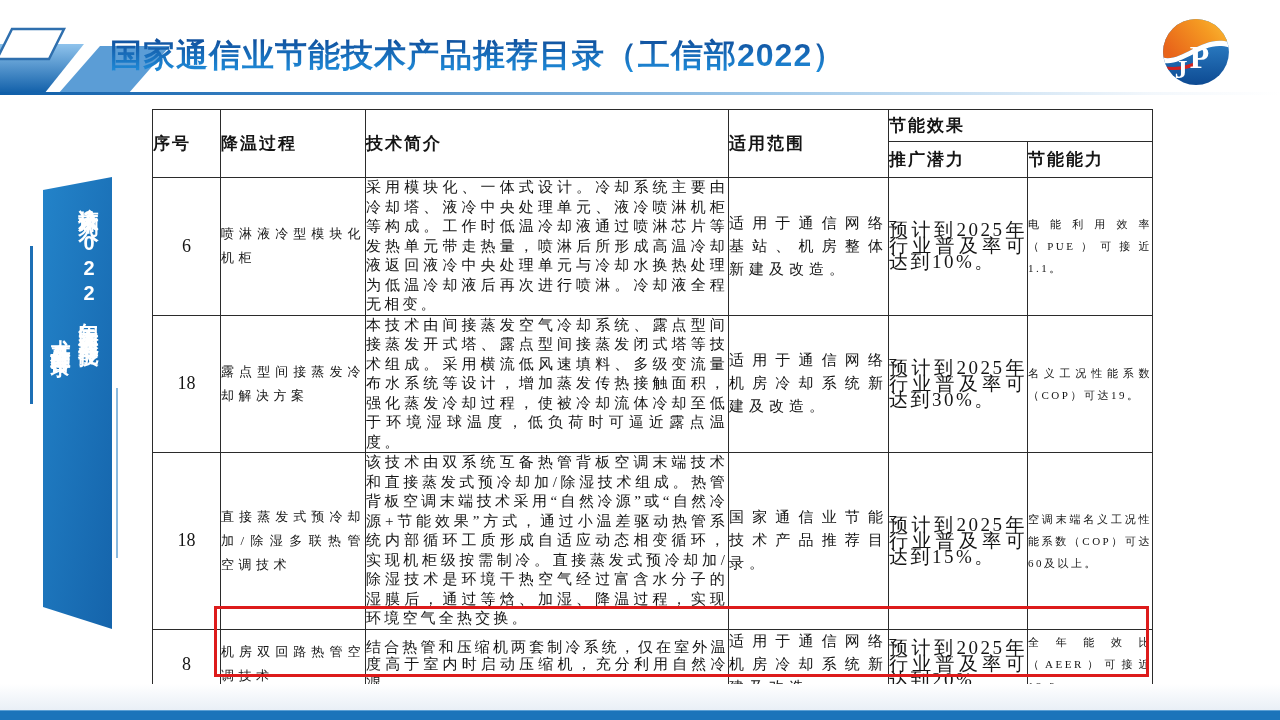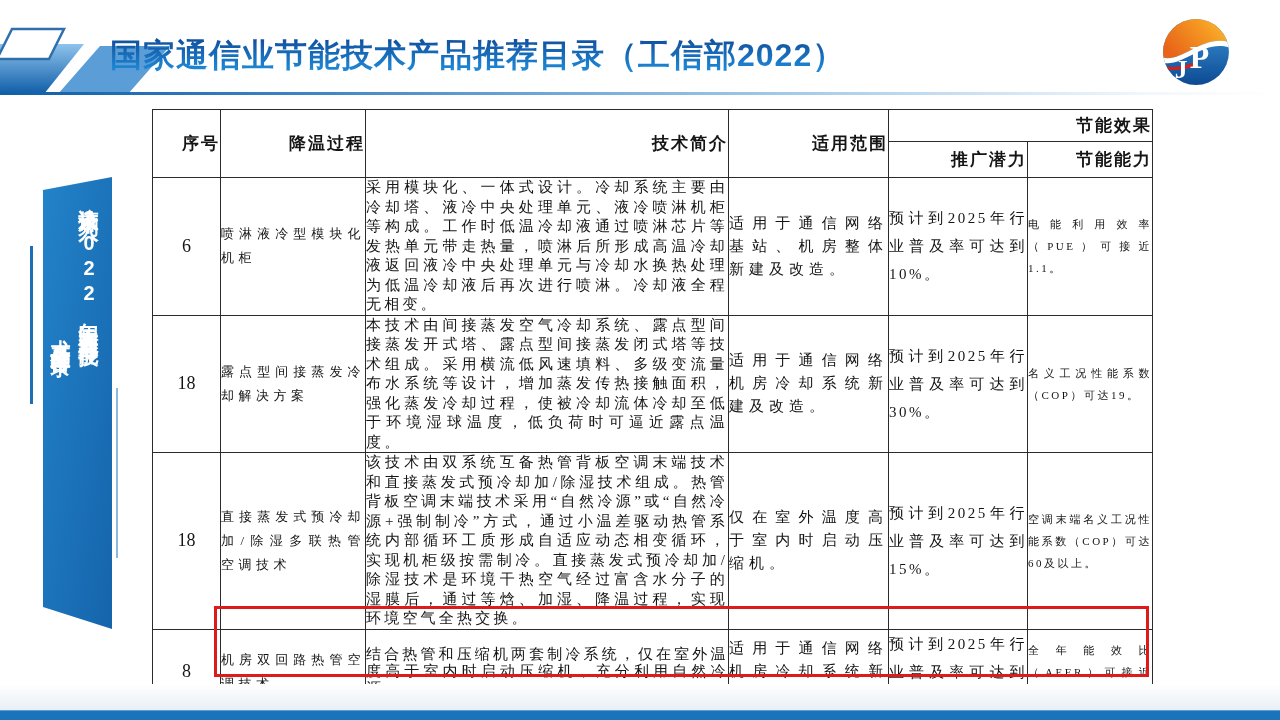--- a/index.html
+++ b/index.html
@@ -44,26 +44,26 @@
   
   .data-table {
     position:absolute; left:152px; top:109px; width:1000px;
     border-collapse:collapse; table-layout:fixed;
     font-family:"Liberation Serif","DejaVu Serif",serif; color:#151515;
     border:1px solid #2b2b2b;
   }
   .data-table th, .data-table td {
     border:1px solid #2b2b2b; vertical-align:middle; overflow:hidden; padding:0;
   }
-  .data-table th { font-size:17px; font-weight:bold; text-align:right; letter-spacing:2px;margin-left:6px; }
+  .data-table th { font-size:17px; font-weight:bold; text-align:left; letter-spacing:2px;margin-left:6px; }
   .c-no    { text-align:center; font-size:18px; }
   .c-name  { font-size:13px; letter-spacing:4.5px; padding:4px 8px; text-align:justify; text-justify:inter-character; line-height:24px; }
   .c-intro { font-size:15px; letter-spacing:3.2px; padding:3px 7px; text-align:justify; text-justify:inter-character; line-height:19.5px; }
   .c-scope { font-size:15px; letter-spacing:5px;   padding:4px 8px; text-align:justify; text-justify:inter-character; line-height:23px; }
-  .c-pot   { font-size:15px; letter-spacing:2.5px; padding:4px 8px; text-align:justify; text-justify:inter-character; line-height:28px;font-family:Liberation Serif, serif; }
+  .c-pot   { font-size:19px; letter-spacing:2.5px; padding:4px 8px; text-align:justify; text-justify:inter-character; line-height:16px;font-family:Liberation Serif, serif; }
   .c-cap   { font-size:11px; letter-spacing:2.5px; padding:4px 8px; text-align:justify; text-justify:inter-character; line-height:22px; }
   tr.row-last .c-intro { line-height:17px; letter-spacing:2.5px; }
 
   
   .highlight-box {
     left:214px; top:606px; width:929px; height:65px;
     border:3px solid #dd1b1b; z-index:5;
   }
 
   
@@ -164,22 +164,22 @@
       <td class="c-no">18</td>
       <td class="c-name">露点型间接蒸发冷却解决方案</td>
       <td class="c-intro">本技术由间接蒸发空气冷却系统、露点型间接蒸发开式塔、露点型间接蒸发闭式塔等技术组成。采用横流低风速填料、多级变流量布水系统等设计，增加蒸发传热接触面积，强化蒸发冷却过程，使被冷却流体冷却至低于环境湿球温度，低负荷时可逼近露点温度。</td>
       <td class="c-scope">适用于通信网络机房冷却系统新建及改造。</td>
       <td class="c-pot">预计到2025年行业普及率可达到30%。</td>
       <td class="c-cap">名义工况性能系数（COP）可达19。</td>
     </tr>
     <tr style="height:176px">
       <td class="c-no">18</td>
       <td class="c-name">直接蒸发式预冷却加/除湿多联热管空调技术</td>
-      <td class="c-intro">该技术由双系统互备热管背板空调末端技术和直接蒸发式预冷却加/除湿技术组成。热管背板空调末端技术采用“自然冷源”或“自然冷源+强制制冷”方式，通过小温差驱动热管系统内部循环工质形成自适应动态相变循环，实现机柜级按需制冷。直接蒸发式预冷却加/除湿技术是环境干热空气经过富含水分子的湿膜后，通过等焓、加湿、降温过程，实现环境空气全热交换。</td>
-      <td class="c-scope">仅在室外温度高于室内时启动压缩机。</td>
+      <td class="c-intro">该技术由双系统互备热管背板空调末端技术和直接蒸发式预冷却加/除湿技术组成。热管背板空调末端技术采用“自然冷源”或“自然冷源+节能效果”方式，通过小温差驱动热管系统内部循环工质形成自适应动态相变循环，实现机柜级按需制冷。直接蒸发式预冷却加/除湿技术是环境干热空气经过富含水分子的湿膜后，通过等焓、加湿、降温过程，实现环境空气全热交换。</td>
+      <td class="c-scope">国家通信业节能技术产品推荐目录。</td>
       <td class="c-pot">预计到2025年行业普及率可达到15%。</td>
       <td class="c-cap">空调末端名义工况性能系数（COP）可达60及以上。</td>
     </tr>
     <tr class="row-last" style="height:57px">
       <td class="c-no">8</td>
       <td class="c-name">机房双回路热管空调技术</td>
       <td class="c-intro">结合热管和压缩机两套制冷系统，仅在室外温度高于室内时启动压缩机，充分利用自然冷源。</td>
       <td class="c-scope">适用于通信网络机房冷却系统新建及改造。</td>
       <td class="c-pot">预计到2025年行业普及率可达到20%。</td>
       <td class="c-cap">全年能效比（AEER）可接近12.3</td>

